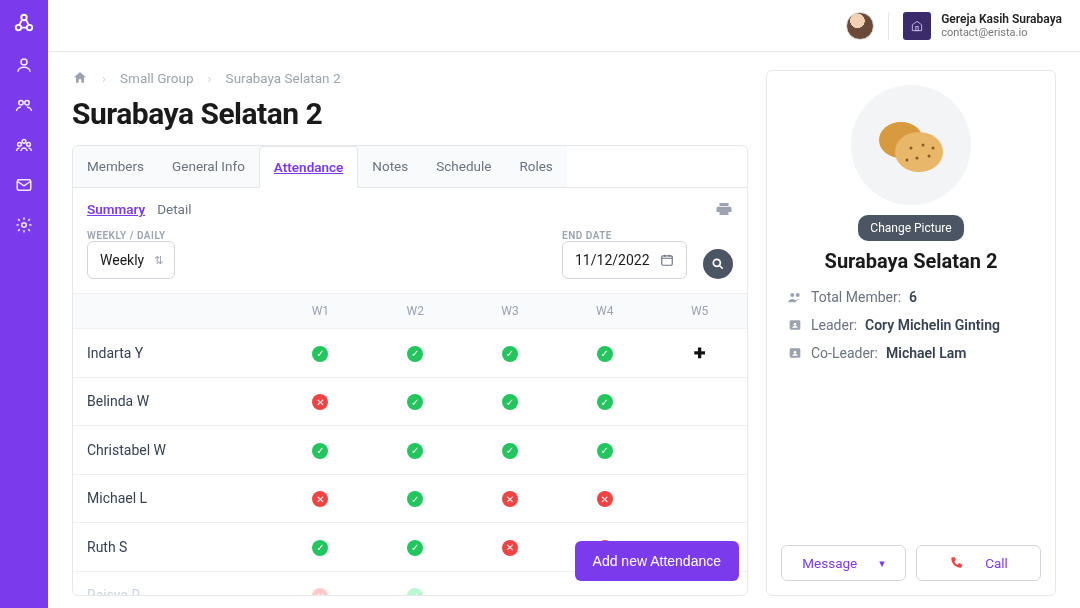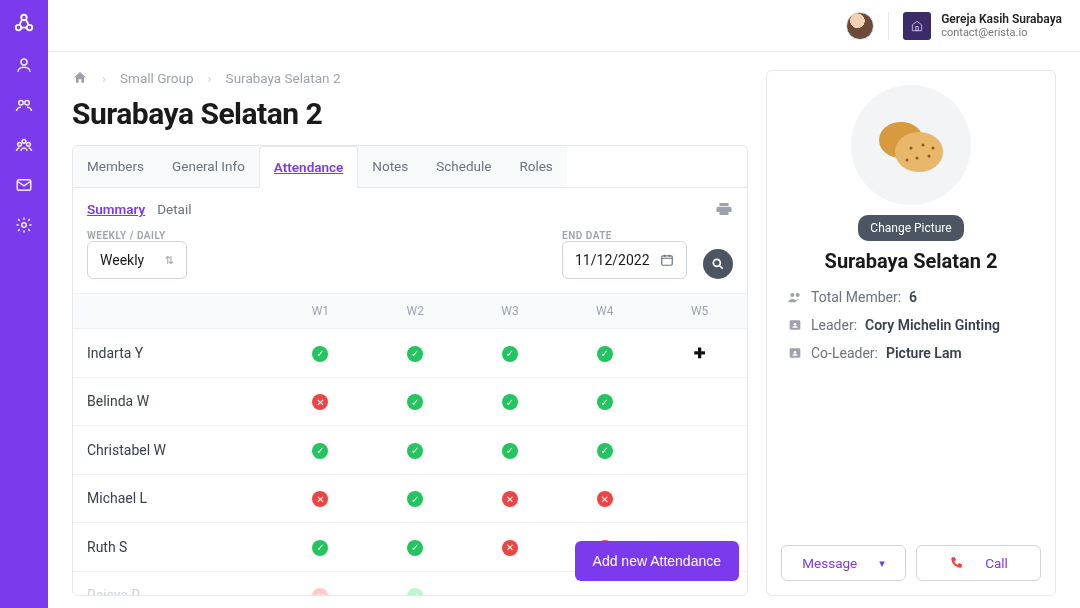--- a/index.html
+++ b/index.html
@@ -24,21 +24,21 @@
 .tabs { display:flex; border-bottom: 1px solid #e5e7eb; }
 .tab { padding: 12px 14px; font-size: 13.5px; color:#6b7280; cursor:pointer; border-right: 0; background:#f9fafb; border-bottom: 1px solid transparent;}
 .tab.active { color:#7c3aed; font-weight:600; text-decoration:underline; background:#fff; border:1px solid #e5e7eb; border-bottom:1px solid #fff; margin-bottom:-1px; border-radius:4px 4px 0 0;}
 .subtabs { display:flex; align-items:center; padding: 12px 14px 6px; gap: 12px; }
 .subtab { font-size: 13.5px; color:#6b7280; cursor:pointer; }
 .subtab.active { color:#7c3aed; font-weight:600; text-decoration:underline; }
 .print-icon { margin-left:auto; color:#9ca3af; cursor:pointer; }
 .filters { display:flex; align-items:flex-end; padding: 6px 14px 14px; gap: 16px; }
 .fcol .flabel { font-size:10px; letter-spacing:0.5px; color:#9ca3af; font-weight:600; }
 .select, .dateinput { border:1px solid #d1d5db; border-radius:6px; padding: 10px 12px; font-size:14px; background:#fff; display:flex; align-items:center; gap:10px; }
-.select { width: 100px; justify-content:space-between; }
+.select { width: 88px; justify-content:space-between; }
 .dateinput { width: 125px; justify-content:space-between; }
 .go-btn { width:30px; height:30px; border-radius:50%; background:#4b5563; color:#fff; display:flex; align-items:center; justify-content:center; cursor:pointer; }
 .spacer { flex:1; }
 .table { flex:1; overflow-y:auto; position:relative; }
 .thead { display:grid; grid-template-columns: 200px repeat(5, 1fr); background:#f9fafb; border-top:1px solid #eef0f3; border-bottom:1px solid #eef0f3; }
 .thead .th { padding:10px 14px; font-size:12px; color:#9ca3af; text-align:center;}
 .thead .th:first-child { text-align:left; }
 .tbody .trow { display:grid; grid-template-columns: 200px repeat(5, 1fr); border-bottom:1px solid #eef0f3; align-items:center;}
 .trow .td { padding:15px 14px; text-align:center; font-size:14px; }
 .trow .td:first-child { text-align:left; color:#374151; }
@@ -291,21 +291,21 @@
         </div>
         <div class="info-row">
           <span>
               <svg width="16" height="16" viewBox="0 0 24 24" fill="#9ca3af">
                 <rect x="4" y="5" width="16" height="14" rx="2"></rect>
                 <circle cx="12" cy="11" r="2" fill="#fff"></circle>
                 <path d="M8 16c0-2 2-3 4-3s4 1 4 3" fill="#fff"></path>
               </svg>
             </span>
           <span>Co-Leader:</span>
-          <span class="v">Picture Lam</span>
+          <span class="v">Michael Lam</span>
         </div>
         <div class="actions">
           <div class="action-btn">
             <span>Message</span>
             <span style="font-size:11px;">▾</span>
           </div>
           <div class="action-btn">
             <span style="color:#ef4444;">
                 <svg width="14" height="14" viewBox="0 0 24 24" fill="currentColor">
                   <path d="M6 2h4l2 5-3 2c1 3 3 5 6 6l2-3 5 2v4c0 1-1 2-2 2C11 20 4 13 4 4c0-1 1-2 2-2z"></path>

